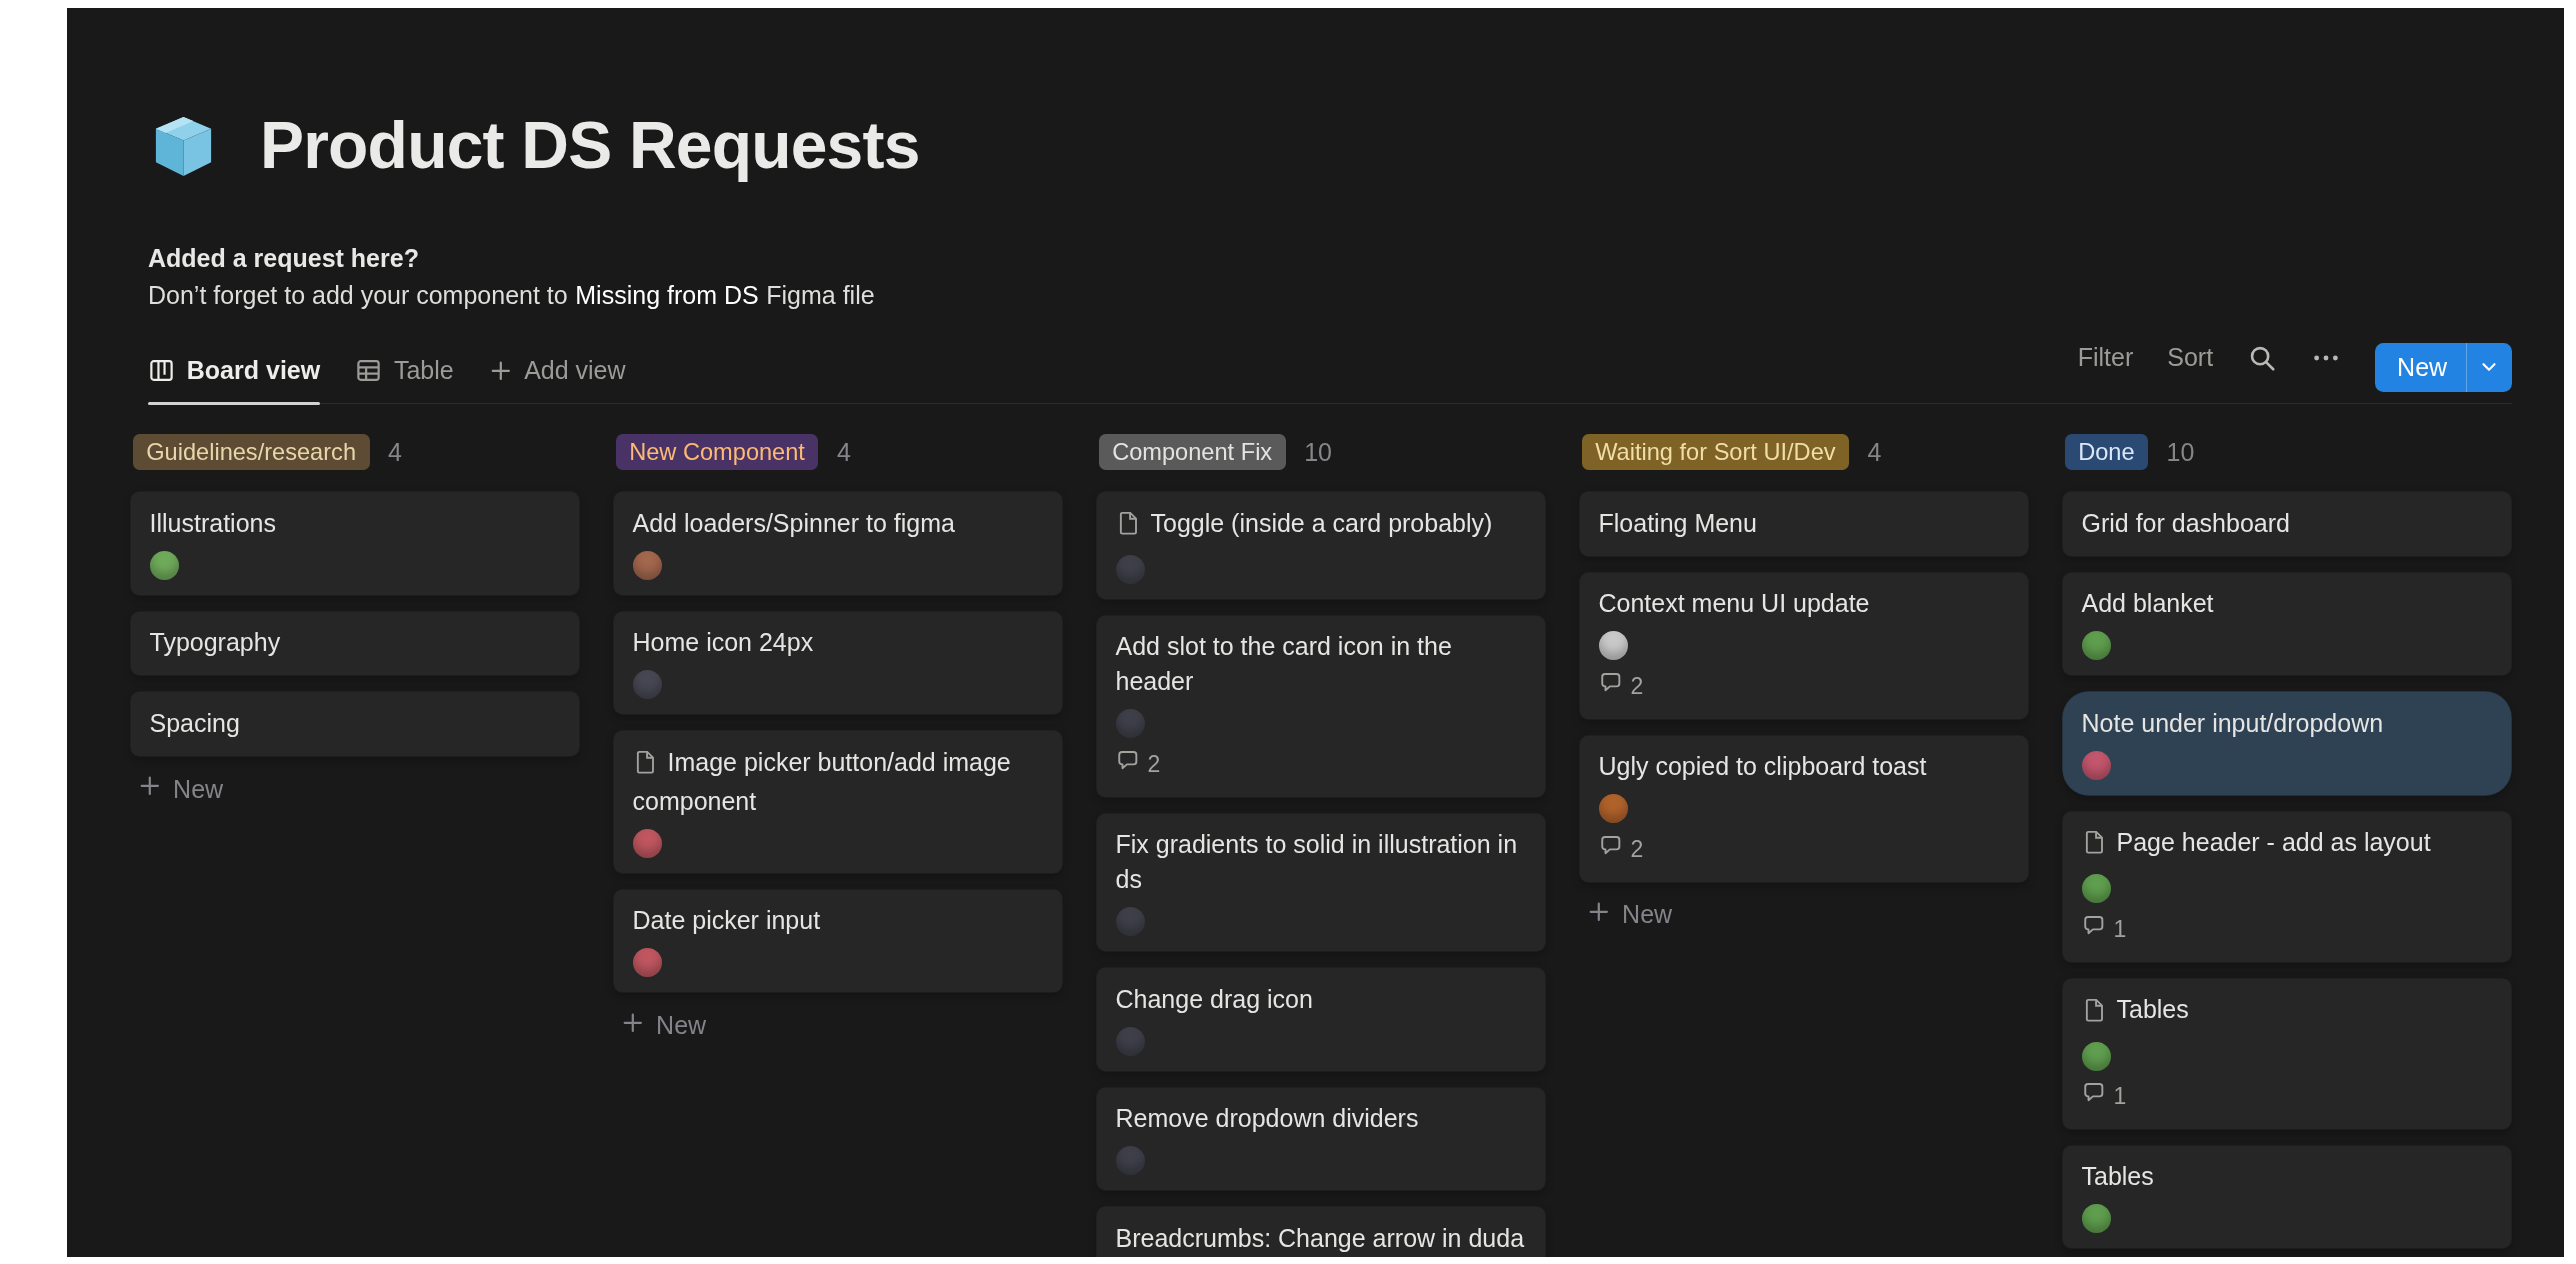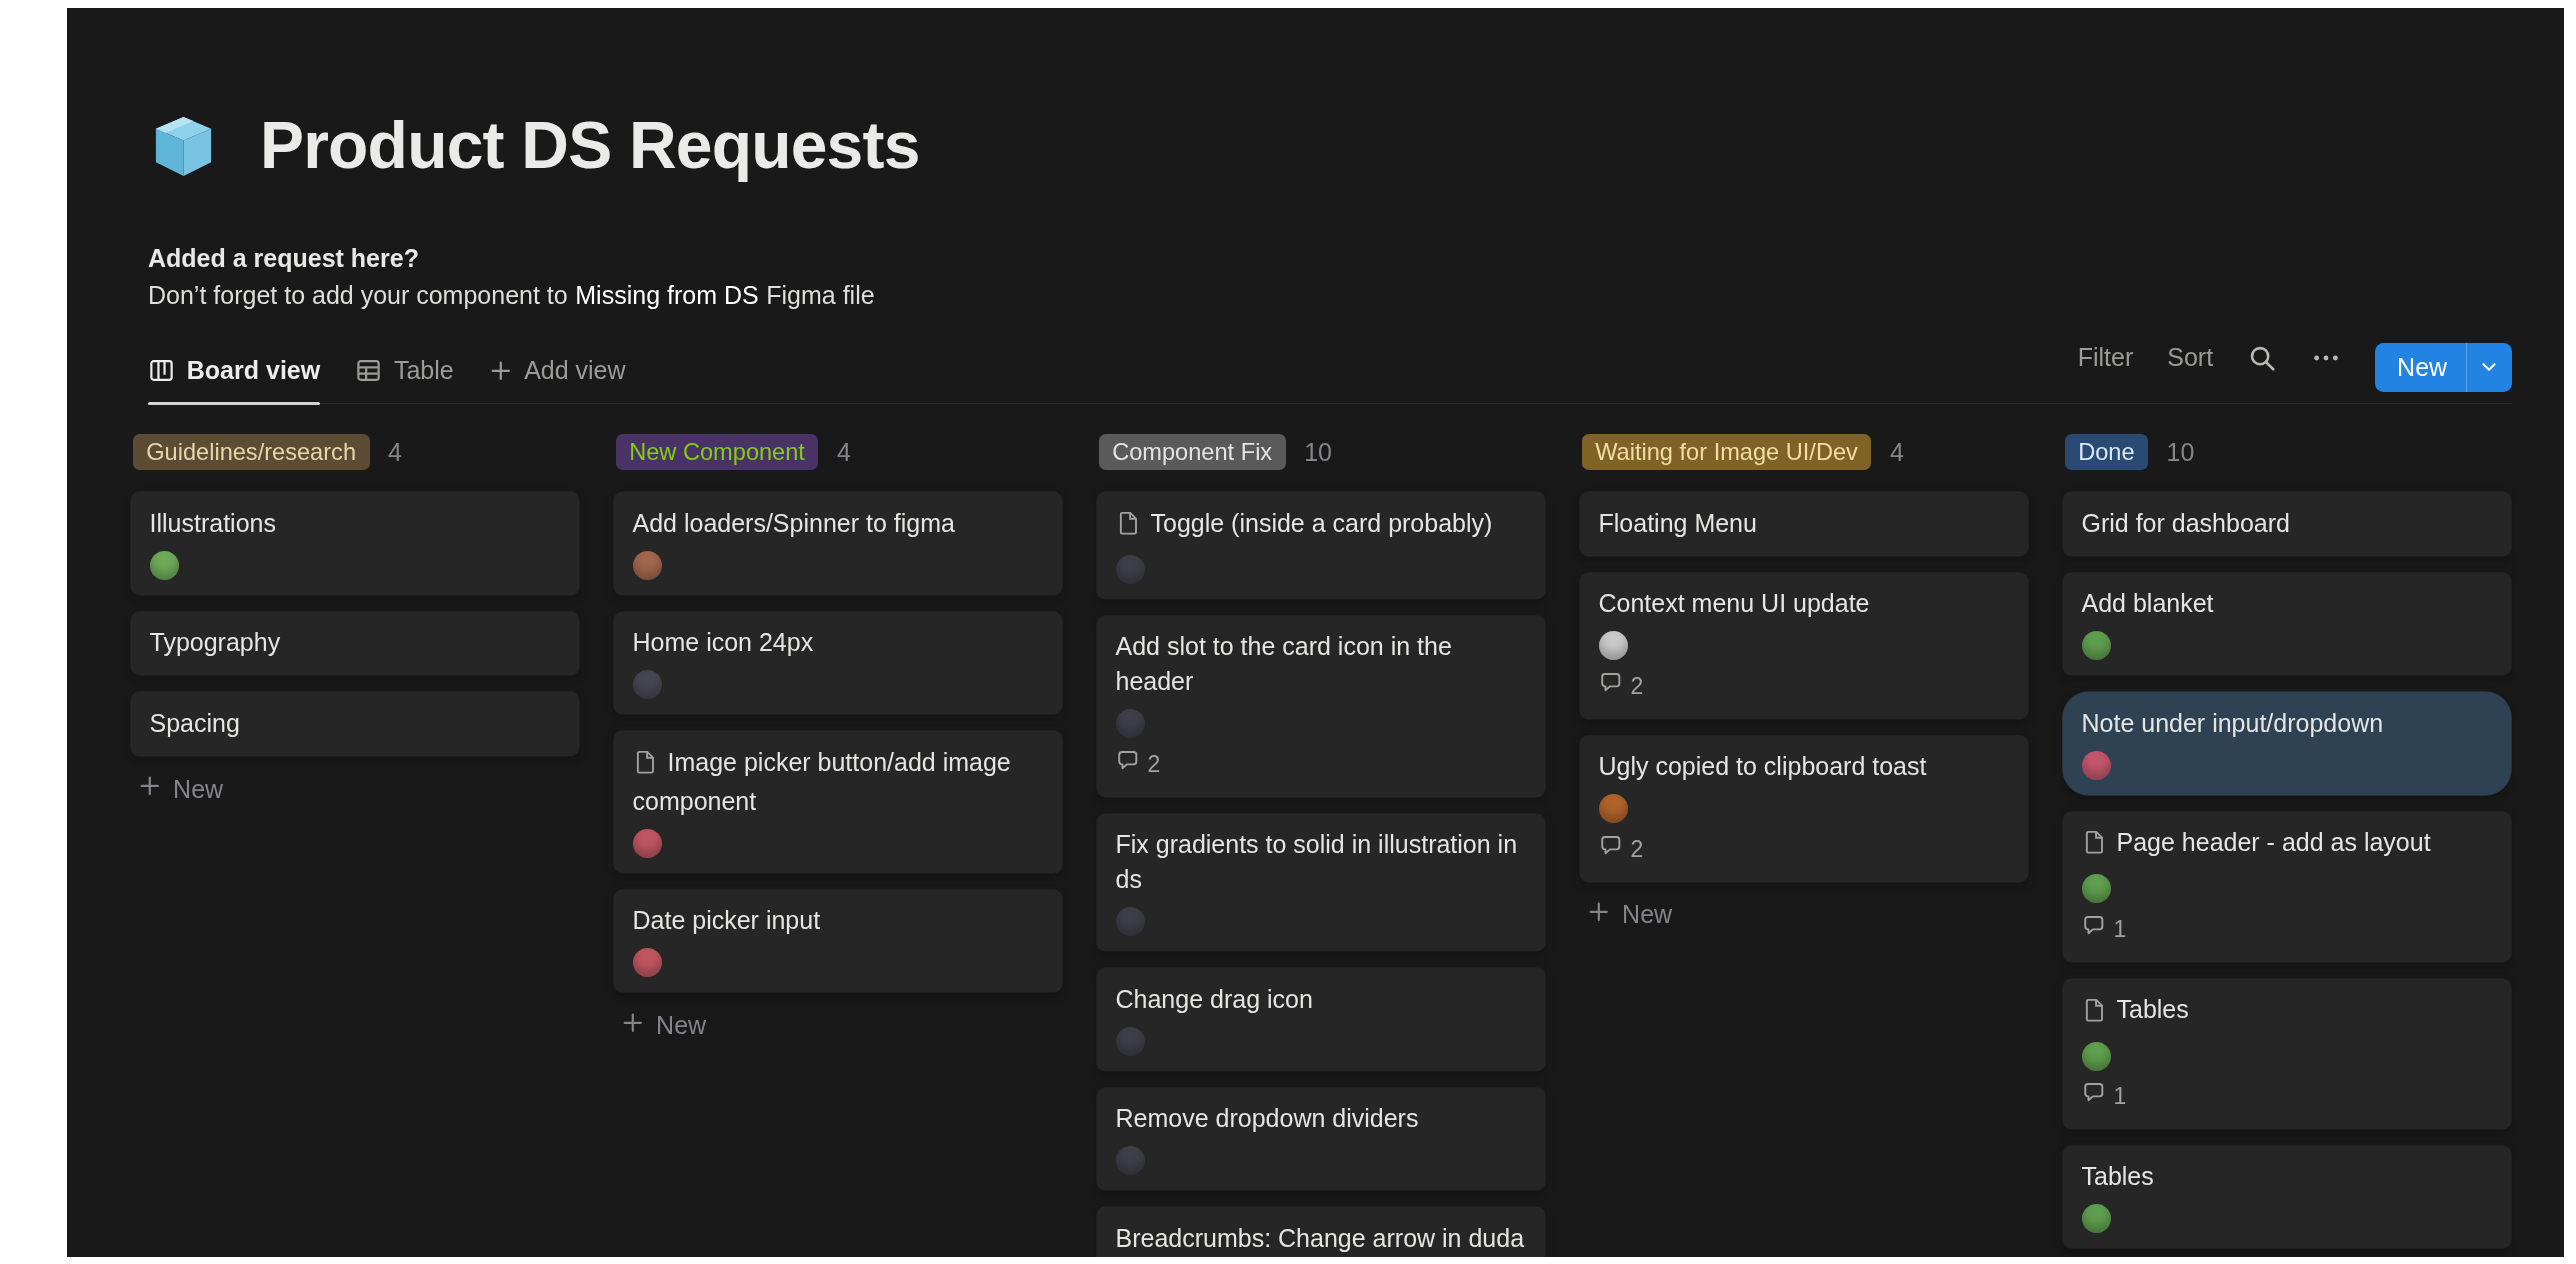--- a/index.html
+++ b/index.html
@@ -155,21 +155,21 @@
           </div>
           <div class="newrow">
             <span><svg width="23.6" height="23.6" viewBox="0 0 16 16">
                 <path d="M8 2.5v11M2.5 8h11" stroke="currentColor" stroke-width="1.5" stroke-linecap="round"></path>
               </svg></span>
             <span>New</span>
           </div>
         </div>
         <div class="board-column">
           <div class="col-header">
-            <span class="pill" style="background: rgb(73, 51, 102); color: #84cc16;">New Component</span>
+            <span class="pill" style="background: rgb(73, 51, 102); color: #fdba74;">New Component</span>
             <span class="count">4</span>
           </div>
           <div class="cards">
             <div class="card">
               <div class="title"><span>Add loaders/Spinner to figma</span></div>
               <div class="avatar" style="background: rgb(162, 103, 77);"></div>
             </div>
             <div class="card">
               <div class="title"><span>Home icon 24px</span></div>
               <div class="avatar" style="background: rgb(71, 71, 83);"></div>
@@ -228,21 +228,21 @@
               <div class="title"><span>Remove dropdown dividers</span></div>
               <div class="avatar" style="background: rgb(63, 63, 74);"></div>
             </div>
             <div class="card">
               <div class="title"><span>Breadcrumbs: Change arrow in duda ui</span></div>
             </div>
           </div>
         </div>
         <div class="board-column">
           <div class="col-header">
-            <span class="pill" style="background: rgb(126, 98, 38); color: rgb(241, 221, 166);">Waiting for Image UI/Dev</span>
+            <span class="pill" style="background: rgb(126, 98, 38); color: rgb(241, 221, 166);">Waiting for Sort UI/Dev</span>
             <span class="count">4</span>
           </div>
           <div class="cards">
             <div class="card">
               <div class="title"><span>Floating Menu</span></div>
             </div>
             <div class="card">
               <div class="title"><span>Context menu UI update</span></div>
               <div class="avatar" style="background: rgb(201, 201, 201);"></div>
               <div class="comments">

